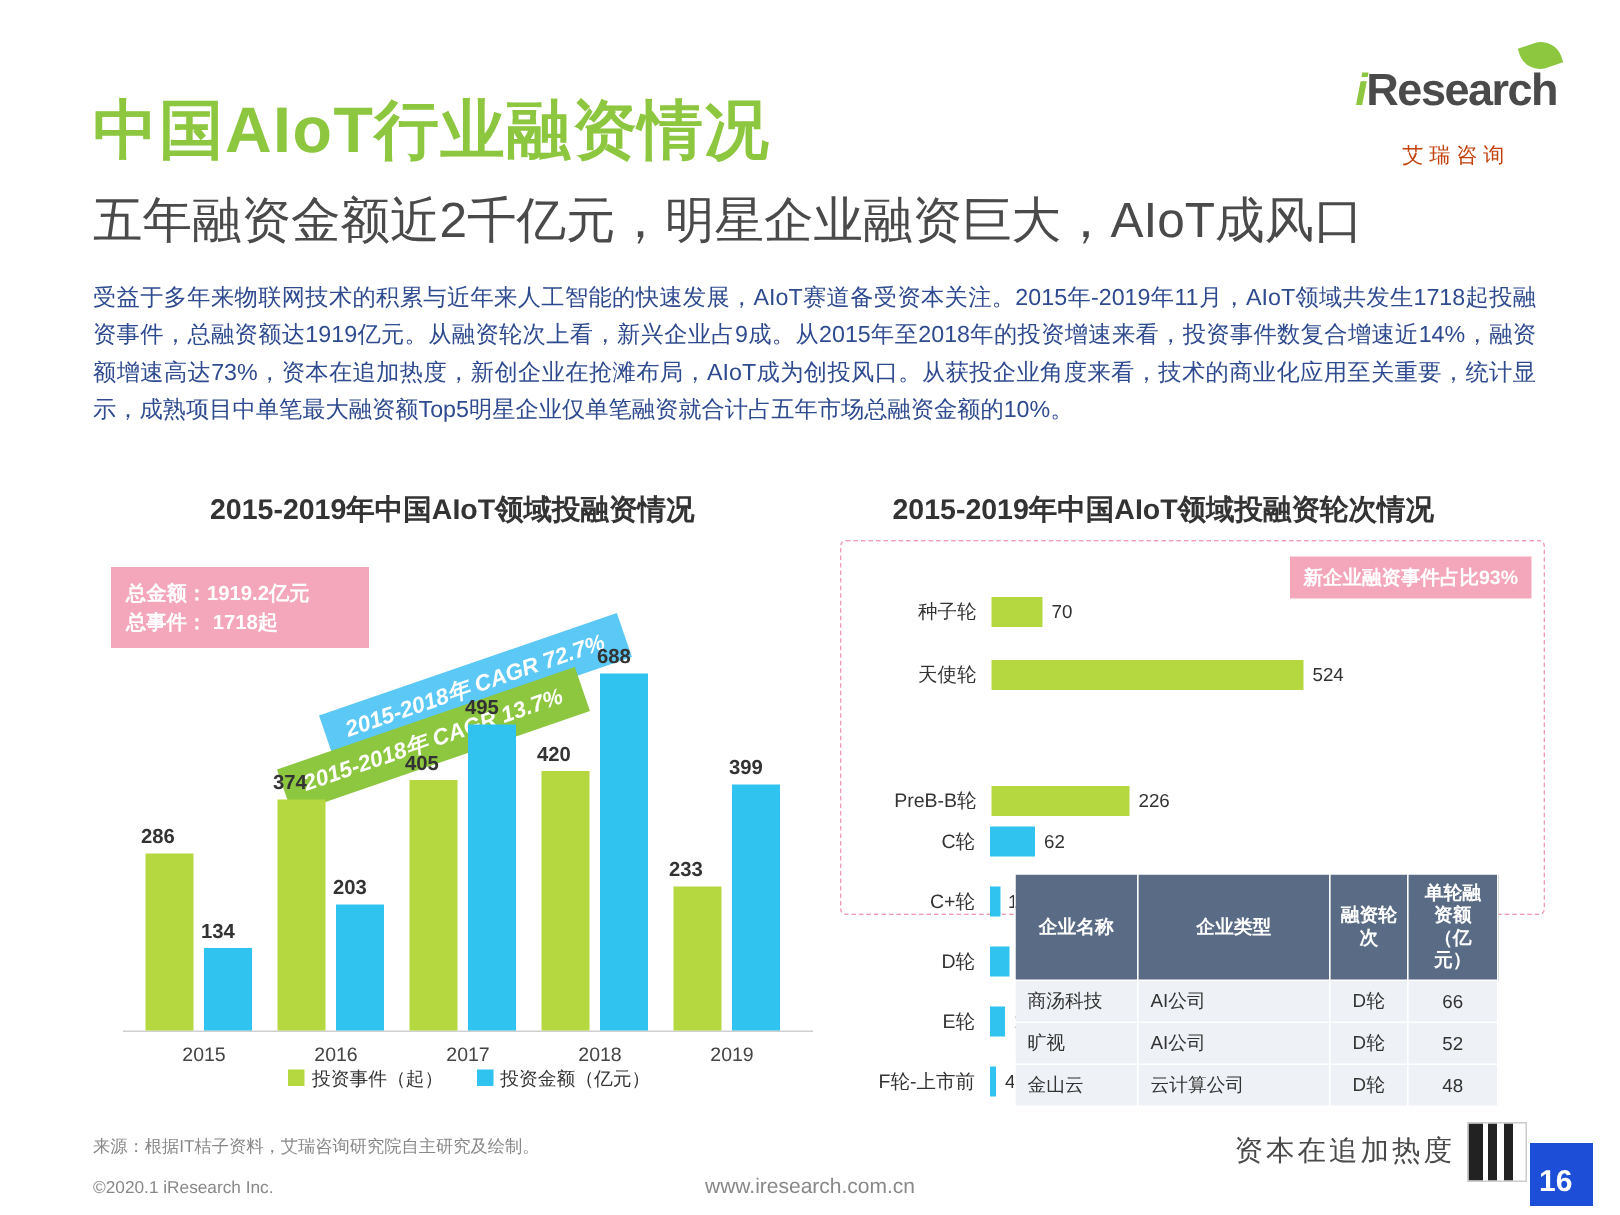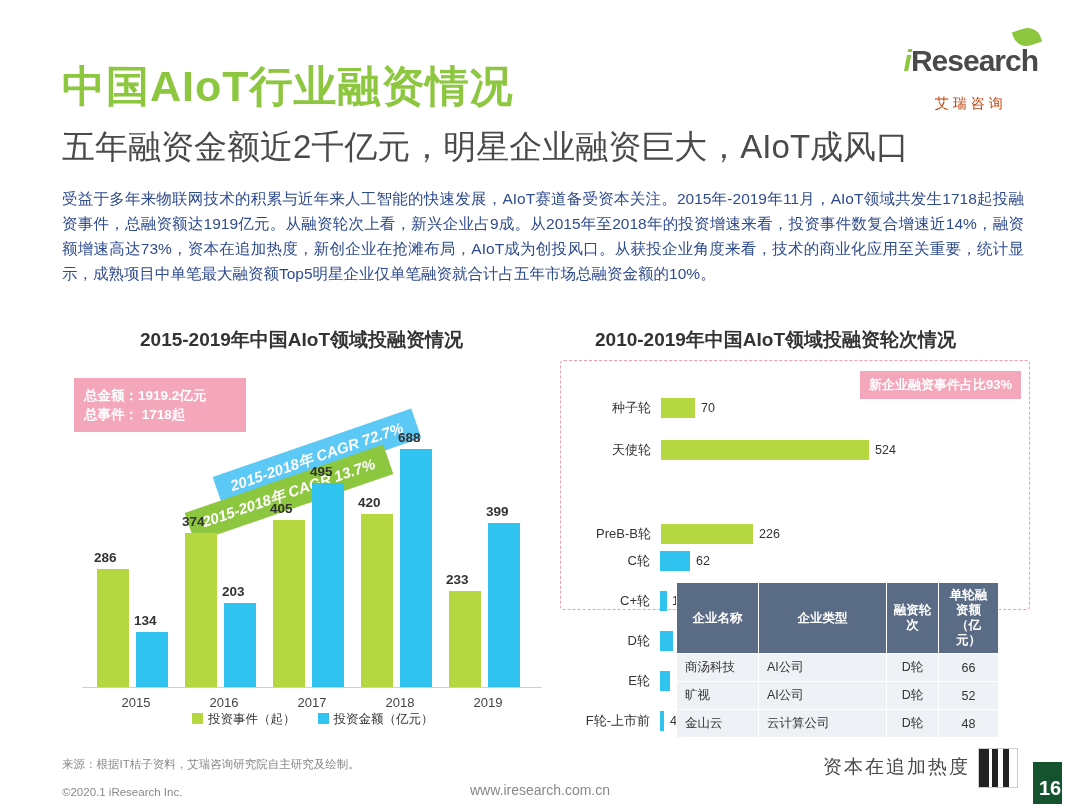--- a/index.html
+++ b/index.html
@@ -92,41 +92,41 @@
   
   .source { position:absolute; left:62px; bottom:38px; font-size:11.5px; color:#888; }
   .copy { position:absolute; left:62px; bottom:12px; font-size:11.5px; color:#888; }
   .url { position:absolute; left:50%; transform:translateX(-50%); bottom:12px; font-size:14px; color:#888; }
   .wechat { position:absolute; right:110px; bottom:30px; font-size:19px; color:#4a4a4a; letter-spacing:2px;}
   .qr { position:absolute; right:62px; bottom:22px; width:40px; height:40px;
         background:
           linear-gradient(90deg,#222 0 25%,transparent 25% 35%,#222 35% 50%,transparent 50% 62%,#222 62% 78%,transparent 78% 100%),
           #fff;
         border:1px solid #ccc; }
-  .pagenum { position:absolute; right:18px; bottom:6px; width:29px; height:42px;
-     background:#14532d; color:#fff; font-size:20px; font-weight:bold;
+  .pagenum { position:absolute; right:18px; bottom:6px; width:42px; height:42px;
+     background:#1d4ed8; color:#fff; font-size:20px; font-weight:bold;
      display:flex; align-items:flex-end; justify-content:flex-start; padding:0 0 4px 6px;}
 </style>
 </head>
 <body>
 
 <div class="slide">
 
   <div class="logo">
     <div class="logo-leaf"></div>
     <div class="logo-main"><span class="i">i</span><span>Research</span></div>
     <div class="logo-sub">艾瑞咨询</div>
   </div>
 
   <div class="title1">中国AIoT行业融资情况</div>
   <div class="title2">五年融资金额近2千亿元，明星企业融资巨大，AIoT成风口</div>
   <div class="para">受益于多年来物联网技术的积累与近年来人工智能的快速发展，AIoT赛道备受资本关注。2015年-2019年11月，AIoT领域共发生1718起投融资事件，总融资额达1919亿元。从融资轮次上看，新兴企业占9成。从2015年至2018年的投资增速来看，投资事件数复合增速近14%，融资额增速高达73%，资本在追加热度，新创企业在抢滩布局，AIoT成为创投风口。从获投企业角度来看，技术的商业化应用至关重要，统计显示，成熟项目中单笔最大融资额Top5明星企业仅单笔融资就合计占五年市场总融资金额的10%。</div>
 
   <div class="ch-title" id="lh">2015-2019年中国AIoT领域投融资情况</div>
-  <div class="ch-title" id="rh">2010-2019年中国AIoT领域投融资轮次情况</div>
+  <div class="ch-title" id="rh">2015-2019年中国AIoT领域投融资轮次情况</div>
 
   <div class="leftchart">
 
     <div class="kpi">
       <div>总金额：1919.2亿元</div>
       <div>总事件：  1718起</div>
     </div>
 
     <div class="ribbon" id="rib1">2015-2018年 CAGR 72.7%</div>
     <div class="ribbon" id="rib2">2015-2018年 CAGR 13.7%</div>

